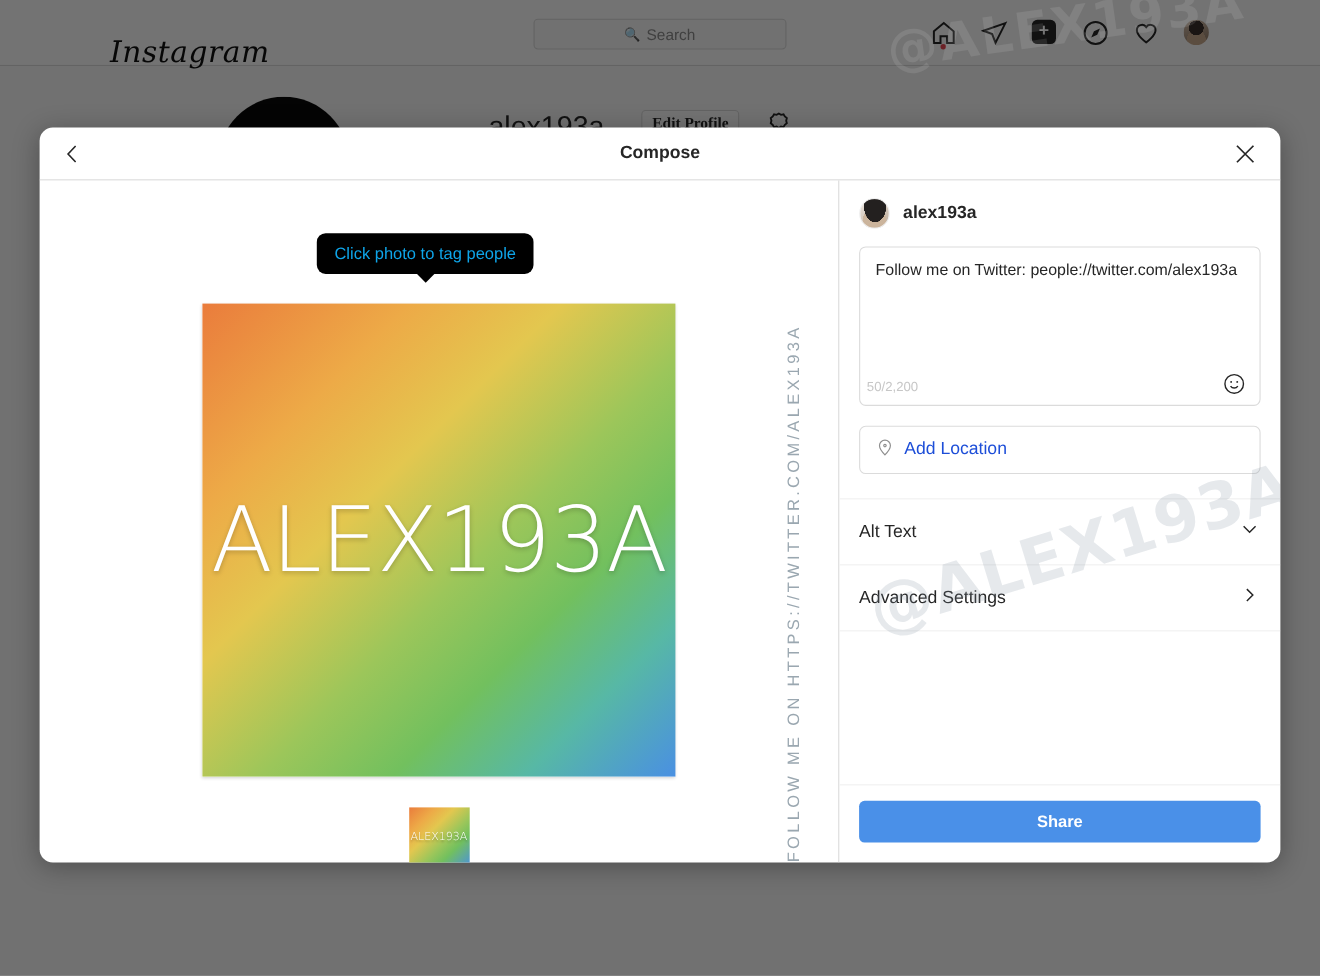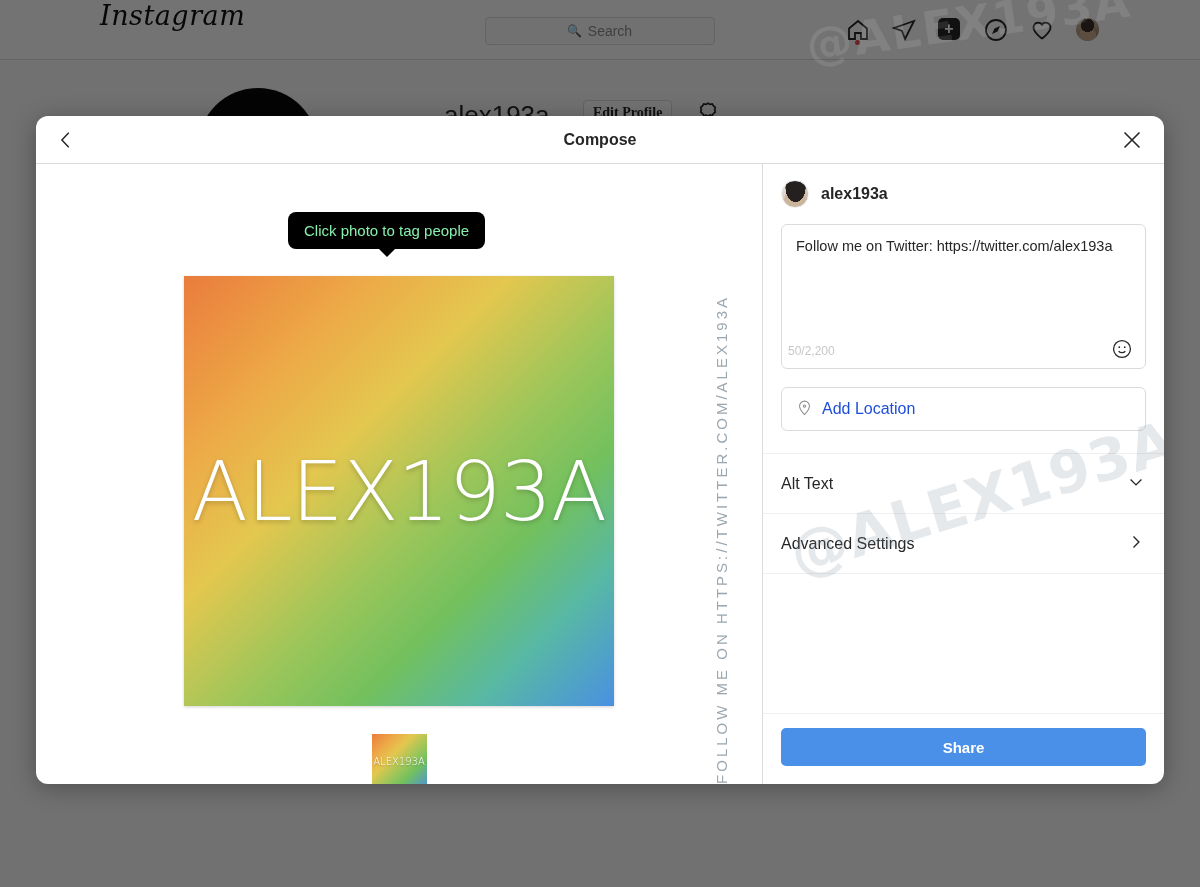--- a/index.html
+++ b/index.html
@@ -14,21 +14,21 @@
   #bg-app {
     position:absolute; inset:0;
     background:#fafafa;
   }
   #bg-navbar {
     position:absolute; top:0; left:0; right:0; height:60px;
     background:#fff; border-bottom:1px solid #dbdbdb;
     display:flex; align-items:center;
   }
   #bg-logo {
-    position:absolute; left:100px; top:0;
+    position:absolute; left:100px; top:32px;
     font-family:"DejaVu Serif", serif;
     font-style:italic; font-size:27px; color:#111;
     letter-spacing:.5px;
   }
   #bg-search {
     position:absolute; left:485px; top:17px;
     width:230px; height:28px;
     border:1px solid #dbdbdb; border-radius:4px;
     background:#fafafa;
     display:flex; align-items:center; justify-content:center;
@@ -132,21 +132,21 @@
   #modal-body { flex:1; display:flex; min-height:0; }
 
   
   #media-pane {
     width:727px; flex:0 0 727px; position:relative;
     display:flex; flex-direction:column; align-items:center;
     border-right:1px solid #dbdbdb;
   }
   #tooltip {
     position:absolute; left:252px; top:48px;
-    background:#000; color:#86efac;
+    background:#000; color:#0ea5e9;
     border-radius:8px; padding:10px 16px;
     font-size:15px; white-space:nowrap;
     z-index:5;
   }
   #tooltip:after {
     content:""; position:absolute; left:50%; bottom:-8px;
     transform:translateX(-50%);
     border-left:9px solid transparent; border-right:9px solid transparent;
     border-top:9px solid #000;
   }
@@ -380,21 +380,21 @@
     <div id="form-pane">
 
       <div id="wm-form">@ALEX193A</div>
 
       <div id="user-row">
         <div id="user-avatar"></div>
         <div id="user-name">alex193a</div>
       </div>
 
       <div id="caption-box">
-        <div id="caption-text">Follow me on Twitter: https://twitter.com/alex193a</div>
+        <div id="caption-text">Follow me on Twitter: people://twitter.com/alex193a</div>
         <div id="char-count">50/2,200</div>
         <div id="emoji-btn">
           <svg viewBox="0 0 24 24" width="22" height="22" fill="none" stroke="#262626" stroke-width="1.4">
             <circle cx="12" cy="12" r="9.2"></circle>
             <circle cx="9" cy="10" r=".95" fill="#262626" stroke="none"></circle>
             <circle cx="15" cy="10" r=".95" fill="#262626" stroke="none"></circle>
             <path d="M8.4 14.2a4.4 4.4 0 0 0 7.2 0"></path>
           </svg>
         </div>
       </div>

